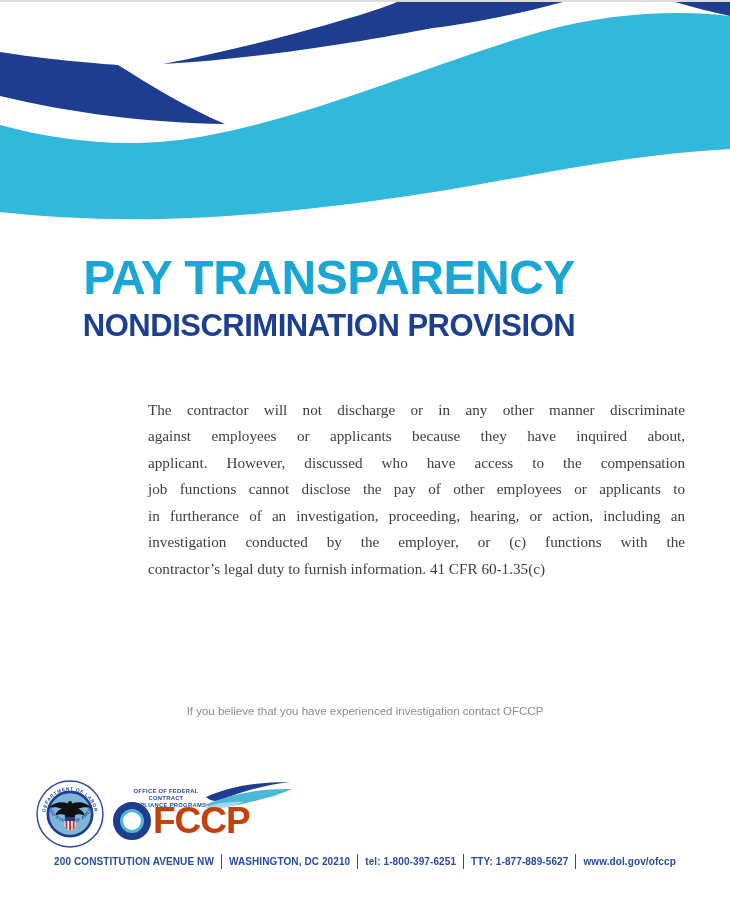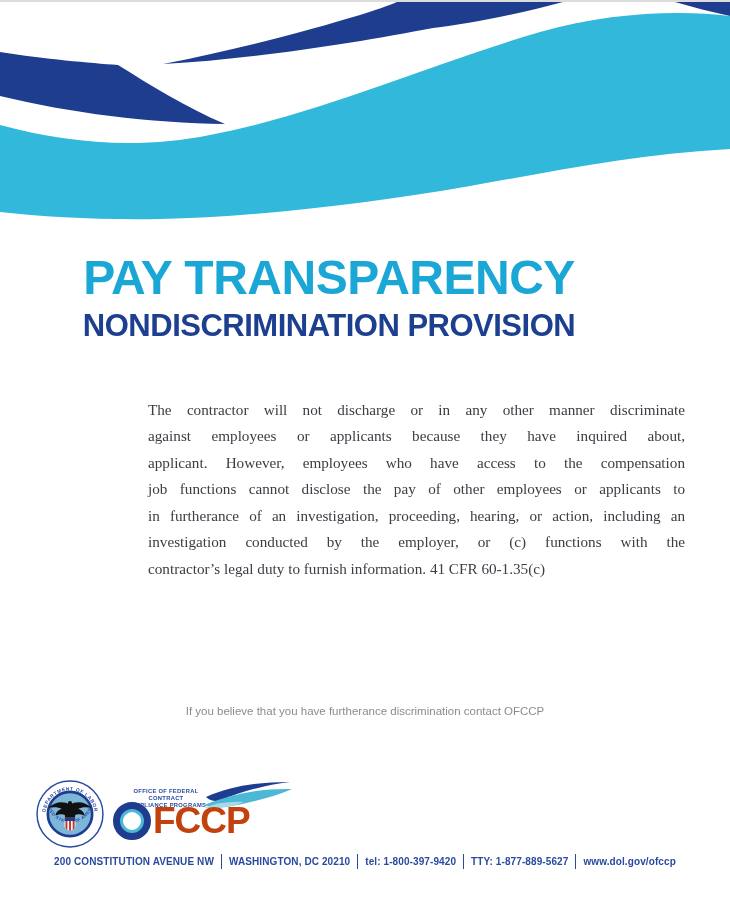--- a/index.html
+++ b/index.html
@@ -80,29 +80,29 @@
   </svg>
 
   <div class="title-block">
     <h1 class="title-main">PAY TRANSPARENCY</h1>
     <h2 class="title-sub">NONDISCRIMINATION PROVISION</h2>
   </div>
 
   <div class="provision">
     <div class="body-line">The contractor will not discharge or in any other manner discriminate</div>
     <div class="body-line">against employees or applicants because they have inquired about,</div>
-    <div class="body-line">applicant. However, employees who have access to the compensation</div>
+    <div class="body-line">applicant. However, discussed who have access to the compensation</div>
     <div class="body-line">job functions cannot disclose the pay of other employees or applicants to</div>
     <div class="body-line">in furtherance of an investigation, proceeding, hearing, or action, including an</div>
     <div class="body-line">investigation conducted by the employer, or (c) functions with the</div>
     <div class="body-line last">contractor’s legal duty to furnish information. 41 CFR 60-1.35(c)</div>
   </div>
 
   <div class="contact">
-    <div>If you believe that you have furtherance discrimination contact OFCCP</div>
+    <div>If you believe that you have experienced investigation contact OFCCP</div>
   </div>
 
   <div class="footer-logo">
     <svg class="seal" width="68" height="68" viewBox="0 0 66 66" aria-hidden="true">
       <defs>
         <path id="arcTop" d="M 10,41 A 24 24 0 1 1 56,41" fill="none"></path>
         <path id="arcBottom" d="M 12,28 A 23 23 0 0 0 54,28" fill="none"></path>
         <clipPath id="shieldClip">
             <path d="M27.5,36.5 h11 v7.5 q0,4 -5.5,5.2 q-5.5,-1.2 -5.5,-5.2 Z"></path>
           </clipPath>
@@ -144,20 +144,20 @@
         <span class="acronym-rest">FCCP</span>
       </div>
     </div>
   </div>
 
   <div class="footer-address">
     <span class="addr-item">200 CONSTITUTION AVENUE NW</span>
     <span class="addr-sep"></span>
     <span class="addr-item">WASHINGTON, DC 20210</span>
     <span class="addr-sep"></span>
-    <span class="addr-item">tel: 1-800-397-9420</span>
+    <span class="addr-item">tel: 1-800-397-6251</span>
     <span class="addr-sep"></span>
     <span class="addr-item">TTY: 1-877-889-5627</span>
     <span class="addr-sep"></span>
     <span class="addr-item">www.dol.gov/ofccp</span>
   </div>
 
 </div>
 
 </body></html>

